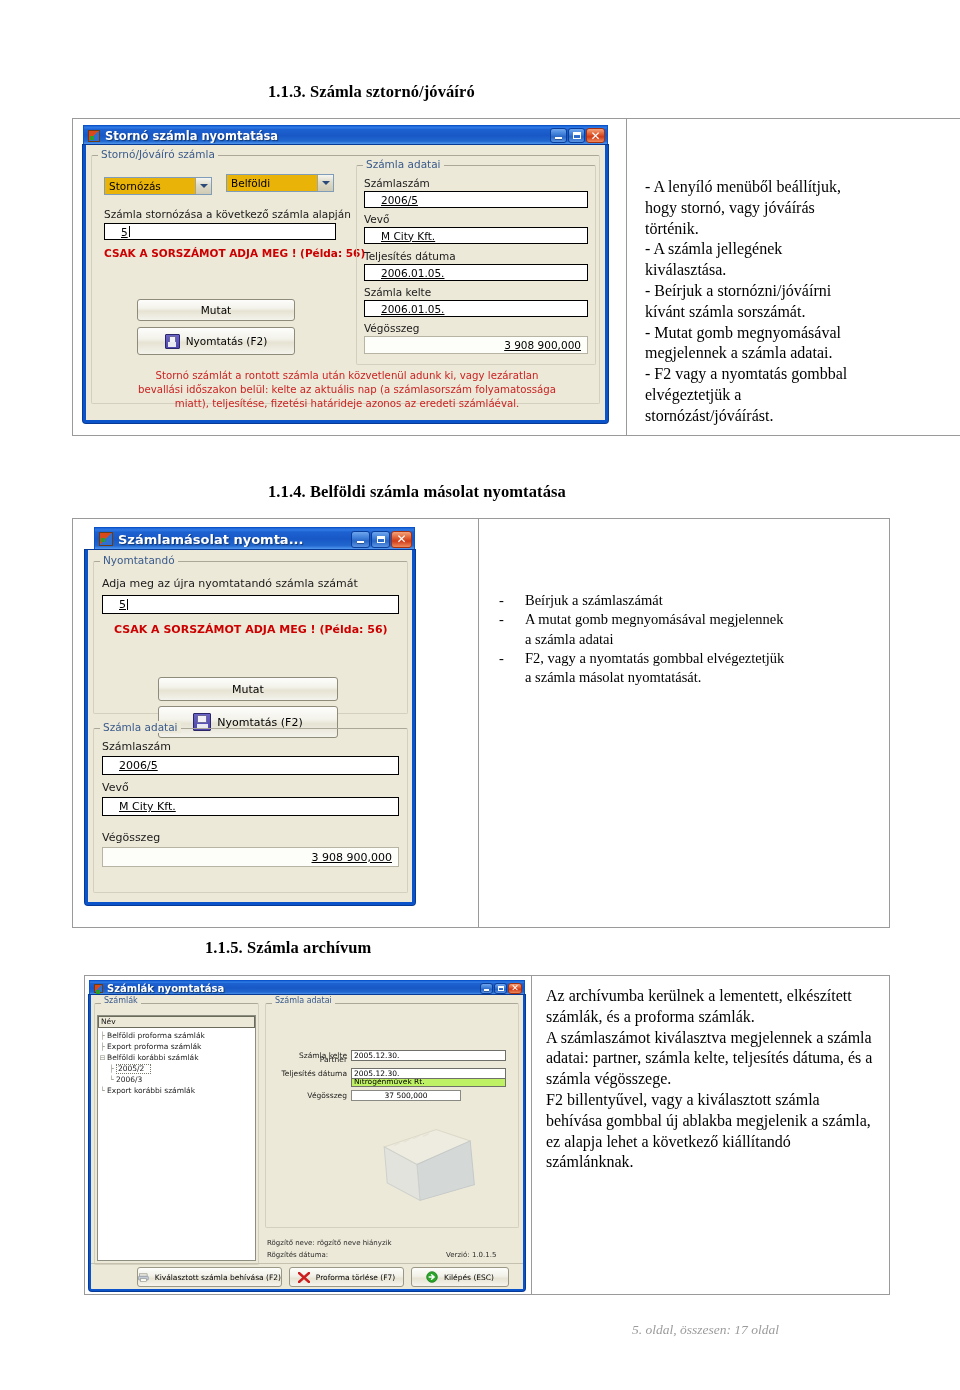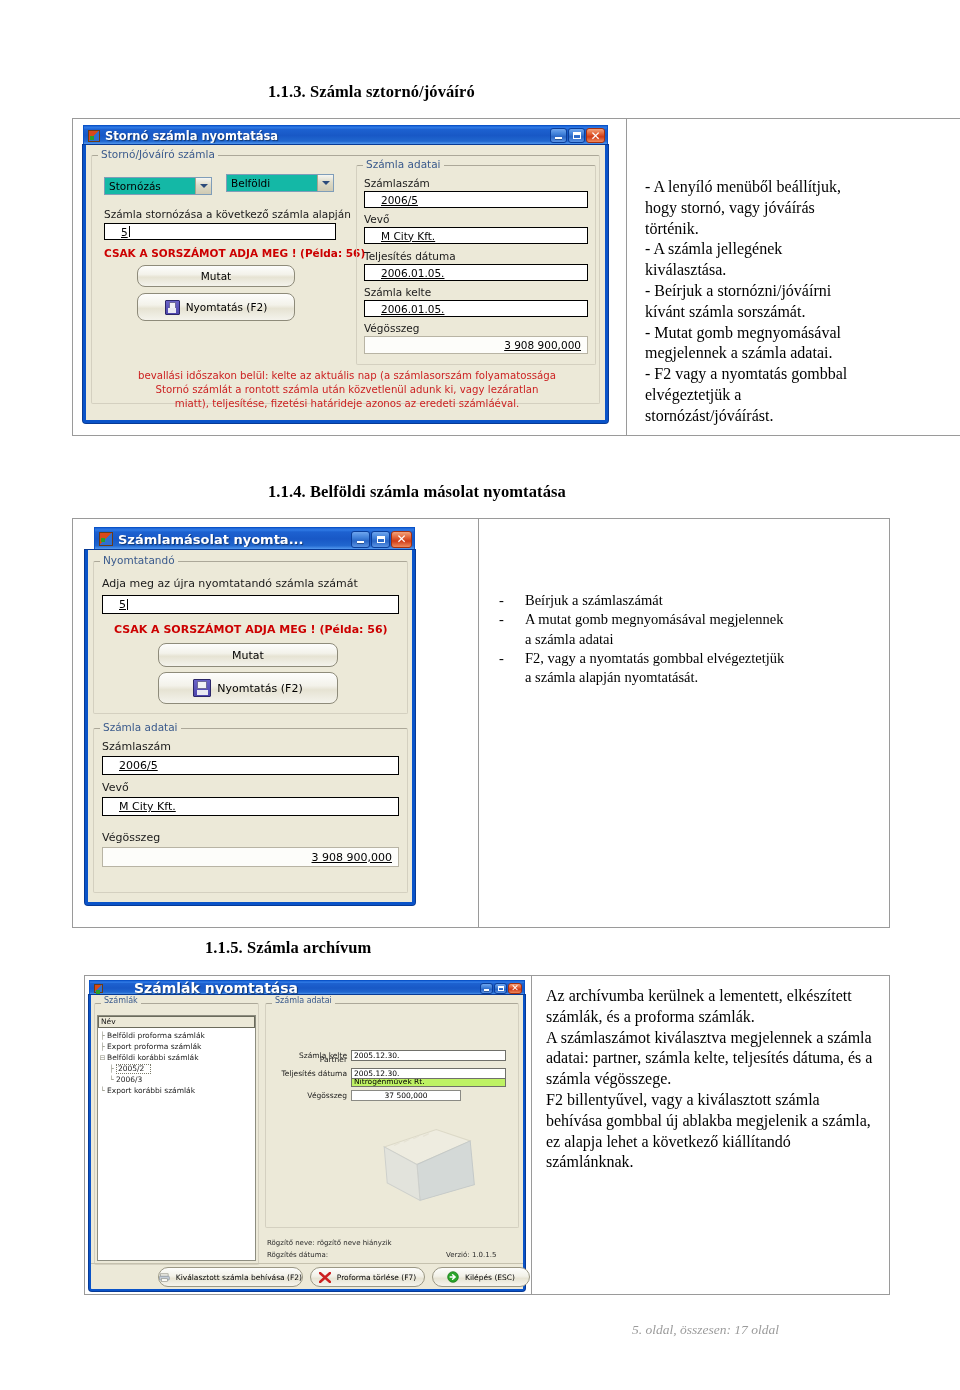--- a/index.html
+++ b/index.html
@@ -134,21 +134,21 @@
     font-family:"DejaVu Sans", sans-serif;
     color:#000;
     white-space:nowrap; overflow:hidden;text-decoration:underline;
   }
   .tf.caret:after{
     content:""; width:1px; height:11px; background:#000; margin-left:1px;
   }
   .tf.num{ justify-content:flex-end; padding-right:6px; border:1px solid #b8b4a4; background:#fdfdfa; }
   .combo{
     position:absolute;
-    background:#14b8a6;
+    background:#eab308;
     border:1px solid #7f9db9;
     font-size:10.5px;
     display:flex; align-items:center;
     padding-left:4px;
     font-family:"DejaVu Sans", sans-serif;
     white-space:nowrap;
   }
   .combo .cval{ flex:1; overflow:hidden; }
   .combo .carrow{
     width:16px; align-self:stretch;
@@ -159,26 +159,27 @@
   .combo .carrow i{
     display:block;width:0;height:0;
     border-left:4px solid transparent;border-right:4px solid transparent;
     border-top:4px solid #2b4a7a;
   }
   .btn{
     position:absolute;
     background:linear-gradient(180deg,#fdfdfc 0%,#f3f2ea 42%,#e6e3d3 56%,#f4f3ec 100%);
     border:1px solid #7a7costa;
     border:1px solid #8e8b7a;
-    border-radius:8px;
+    border-radius:3px;
     display:flex;align-items:center;justify-content:center;
     font-size:10.5px;
     font-family:"DejaVu Sans", sans-serif;
     color:#000;
     gap:6px;
+    margin-top:34px;
   }
   .warn{
     position:absolute;
     color:#cc0000; font-weight:bold; font-size:10.5px;
     font-family:"DejaVu Sans", sans-serif;
     white-space:nowrap;
   }
   .redpara{
     position:absolute;
     color:#cc2222; font-size:10.2px; line-height:1.38;
@@ -225,25 +226,24 @@
                display:flex;align-items:center; font-size:7.5px; overflow:hidden; white-space:nowrap; }
   .fldrow .fv.hl{ background:#bef264;margin-top:44px; }
   .fldrow .fv.num{ justify-content:center; border-color:#8a8a84; }
   .statline{
     position:absolute; font-size:7px; color:#2a2a2a;
     font-family:"DejaVu Sans", sans-serif; white-space:nowrap;
   }
   .bbtn{
     position:absolute;
     background:linear-gradient(180deg,#fdfdfc 0%,#f2f1e8 45%,#e7e4d4 58%,#f5f4ed 100%);
-    border:1px solid #9a9784; border-radius:10px;
+    border:1px solid #9a9784; border-radius:3px;
     display:flex;align-items:center;justify-content:center; gap:6px;
     font-size:7.5px; font-family:"DejaVu Sans", sans-serif; color:#000;
     white-space:nowrap;
-    margin-left:21px;
   }
   .ghost-doc{
     position:absolute;
     opacity:.45;
     transform:rotate(-8deg);
   }
   .footer{
     position:absolute;
     font-family:"Liberation Serif", serif;
     font-style:italic;
@@ -326,22 +326,22 @@
         <div class="lbl" style="left:278px; top:105px;">Teljesítés dátuma</div>
         <div class="tf" style="left:278px; top:119px; width:224px; height:17px;">2006.01.05.</div>
 
         <div class="lbl" style="left:278px; top:141px;">Számla kelte</div>
         <div class="tf" style="left:278px; top:155px; width:224px; height:17px;">2006.01.05.</div>
 
         <div class="lbl" style="left:278px; top:177px;">Végösszeg</div>
         <div class="tf num" style="left:278px; top:191px; width:224px; height:18px;">3 908 900,000</div>
 
         <div class="redpara" style="left:14px; top:224px; width:494px;">
+          <div>Stornó számlát a rontott számla után közvetlenül adunk ki, vagy lezáratlan</div>
           <div>bevallási időszakon belül: kelte az aktuális nap (a számlasorszám folyamatossága</div>
-          <div>Stornó számlát a rontott számla után közvetlenül adunk ki, vagy lezáratlan</div>
           <div>miatt), teljesítése, fizetési határideje azonos az eredeti számláéval.</div>
         </div>
       </div>
     </div>
 
     <div class="block-right" style="flex:1;">
       <div class="note" style="position:absolute; left:18px; top:58px;">
         <div>- A lenyíló menüből beállítjuk,</div>
         <div>hogy stornó, vagy jóváírás</div>
         <div>történik.</div>
@@ -426,37 +426,37 @@
           <span class="mk">-</span>
           <span class="tx">
             <span style="display:block">A mutat gomb megnyomásával megjelennek</span>
             <span style="display:block">a számla adatai</span>
           </span>
         </div>
         <div class="dashrow">
           <span class="mk">-</span>
           <span class="tx">
             <span style="display:block">F2, vagy a nyomtatás gombbal elvégeztetjük</span>
-            <span style="display:block">a számla alapján nyomtatását.</span>
+            <span style="display:block">a számla másolat nyomtatását.</span>
           </span>
         </div>
       </div>
     </div>
   </div>
 
   <div class="doc-heading" style="left:205px; top:938px; position:absolute;">1.1.5. Számla archívum</div>
 
   <div class="block" style="left:84px; top:975px; width:806px; height:320px;">
 
     <div class="block-left" style="width:446px;">
 
       <div style="position:absolute; left:4px; top:4px; width:436px;">
         <div class="xptitle" style="border:1px solid #0a53c8; border-bottom:0; height:15px;">
           <span class="tbar-icon" style="width:9px;height:9px;flex:0 0 9px;margin-right:4px;"></span>
-          <span class="ttext" style="font-size:14px;margin-left:27px;">Számlák nyomtatása</span>
+          <span class="ttext" style="font-size:10px;">Számlák nyomtatása</span>
           <span class="wbtns">
             <span class="wbtn" style="width:13px;height:11px;">
                 <i class="gl-min" style="width:5px;height:1.5px;margin-top:4px;"></i>
               </span>
             <span class="wbtn" style="width:13px;height:11px;">
                 <i class="gl-max" style="width:6px;height:5px;border-width:1px;border-top-width:2px;"></i>
               </span>
             <span class="wbtn close" style="width:14px;height:11px;">
                 <span class="gl-x" style="font-size:9px;line-height:8px;">✕</span>
               </span>

